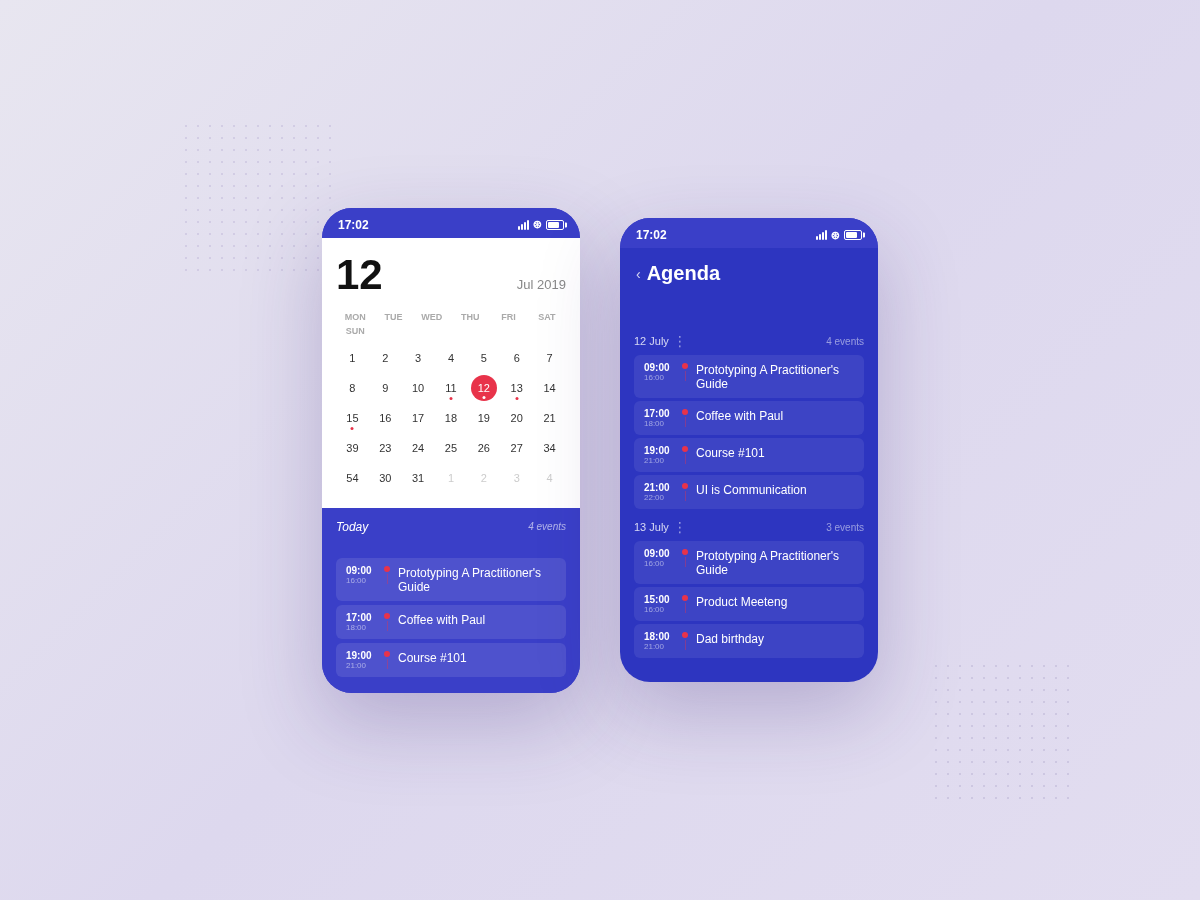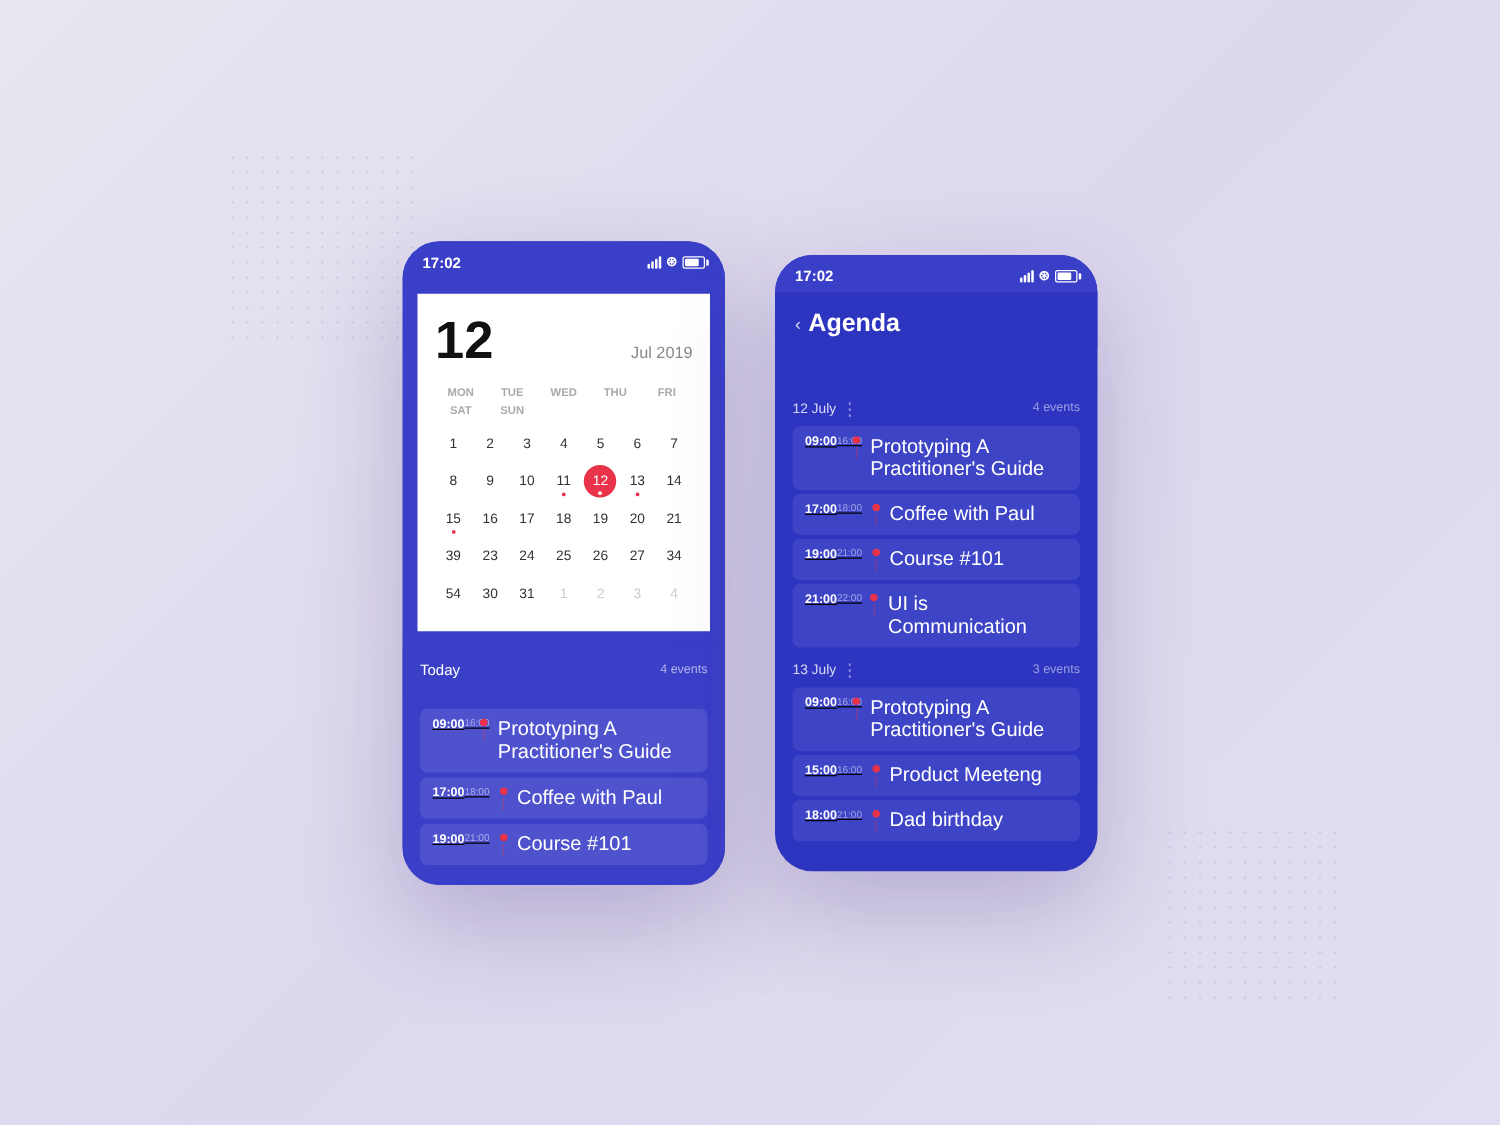--- a/index.html
+++ b/index.html
@@ -115,21 +115,21 @@
     .battery-fill {
       width: 75%;
       height: 100%;
       background: white;
       border-radius: 1px;
     }
 
     
     .calendar-card {
       background: white;
-      margin: 12px;
+      margin: 0;
       padding: 16px 14px;
       border-radius: 0;
     }
 
     .calendar-header {
       display: flex;
       align-items: baseline;
       justify-content: space-between;
       margin-bottom: 14px;
     }
@@ -139,21 +139,21 @@
       color: #111;
       line-height: 1;
     }
     .calendar-month-year {
       font-size: 13px;
       color: #888;
     }
 
     .weekdays {
       display: grid;
-      grid-template-columns: repeat(5, 1fr);
+      grid-template-columns: repeat(6, 1fr);
       text-align: center;
       margin-bottom: 6px;
     }
     .weekday-label {
       font-size: 9px;
       color: #aaa;
       font-weight: 600;
       padding: 2px 0;
     }
 
@@ -204,20 +204,21 @@
     .agenda-section {
       background: #3a3fc8;
       padding: 12px 14px;
       flex: 1;
     }
     .agenda-date-row {
       display: flex;
       justify-content: space-between;
       align-items: center;
       margin-bottom: 24px;
+      font-style: italic;
     }
     .agenda-date-label {
       color: white;
       font-size: 12px;
       font-weight: 500;
     }
     .agenda-count {
       color: rgba(255,255,255,0.6);
       font-size: 10px;
     }
@@ -226,23 +227,22 @@
       background: rgba(255,255,255,0.1);
       border-radius: 6px;
       padding: 7px 10px;
       margin-bottom: 4px;
       display: flex;
       align-items: flex-start;
       gap: 8px;
     }
     .event-time-block {
       display: flex;
-      flex-direction: row;
+      flex-direction: column;
       min-width: 30px;
-      text-decoration: underline;
     }
     .event-time-start {
       color: white;
       font-size: 10px;
       font-weight: 600;
     }
     .event-time-end {
       color: rgba(255,255,255,0.5);
       font-size: 8px;
     }
@@ -261,21 +261,21 @@
     }
     .event-line {
       width: 1px;
       flex: 1;
       background: rgba(232,51,74,0.4);
       margin-top: 2px;
       min-height: 10px;
     }
     .event-title {
       color: white;
-      font-size: 16px;
+      font-size: 12px;
       font-weight: 500;
       padding-top: 1px;
     }
 
     
     .phone-agenda {
       width: 258px;
       background: #2d35c0;
       display: flex;
       flex-direction: column;

